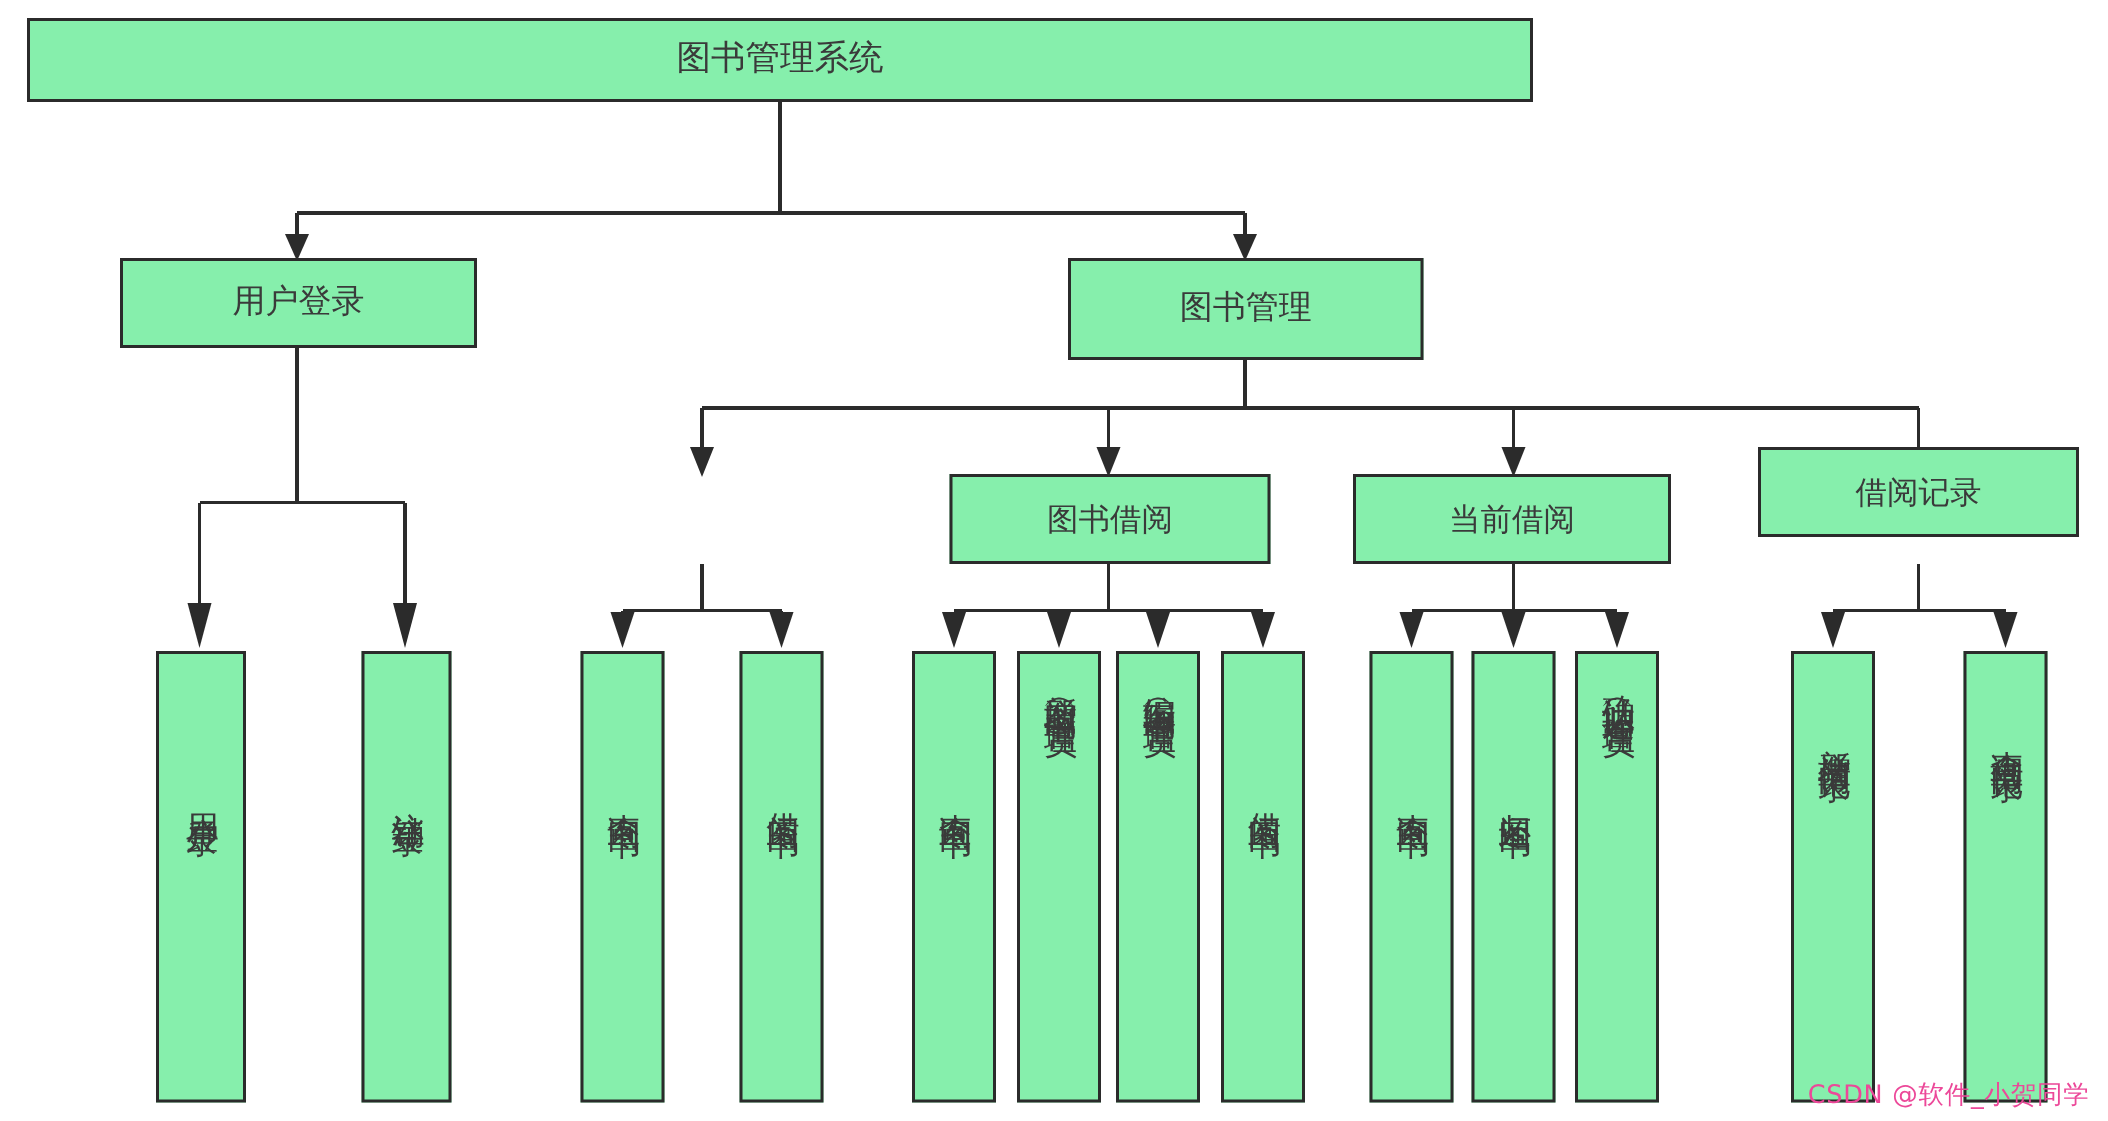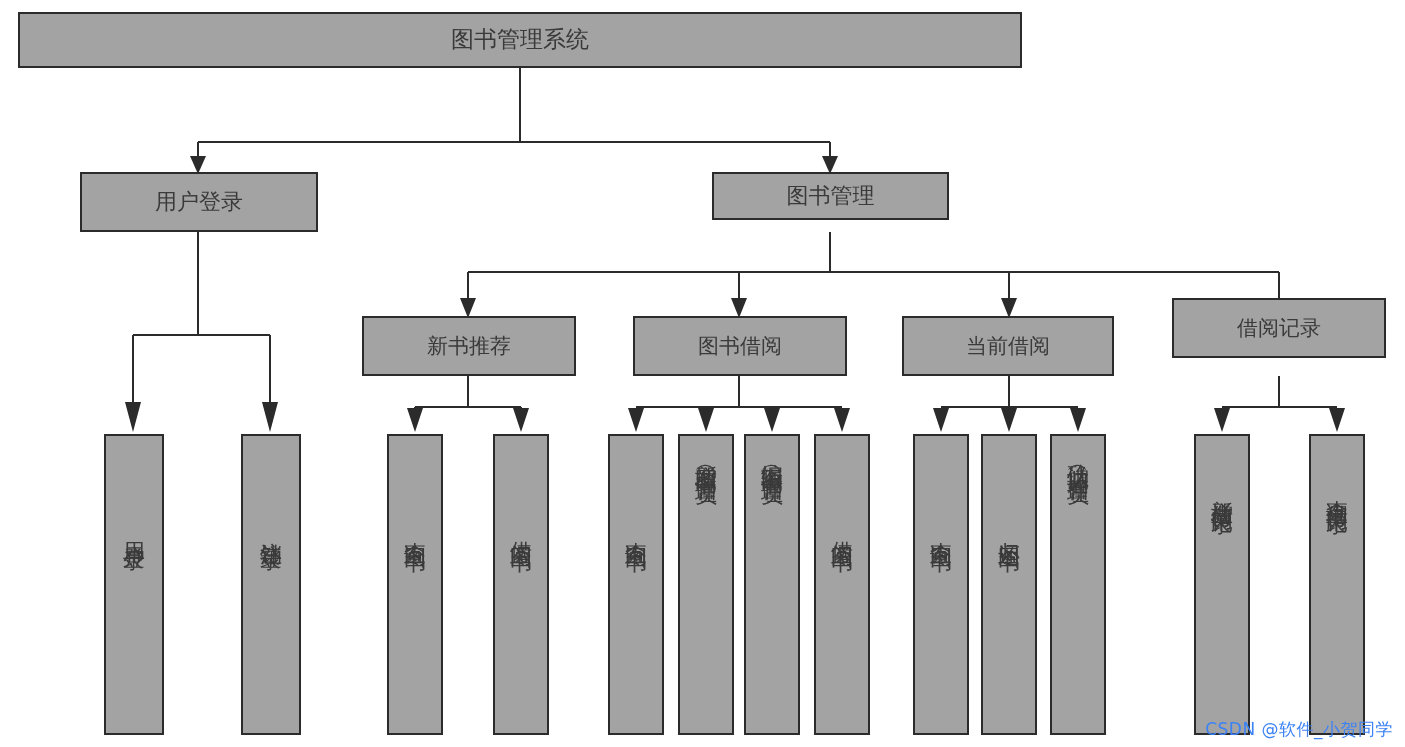--- a/index.html
+++ b/index.html
@@ -33,21 +33,21 @@
     shape-rendering: crispEdges;
   }
   #wires polygon.arrow {
     fill: #2b2b2b;
     stroke: none;
   }
   
   .node {
     position: absolute;
     box-sizing: border-box;
-    background: #a3a3a3;
+    background: #86efac;
     border: 2.6px solid #2b2b2b;
     display: flex;
     align-items: center;
     justify-content: center;
     color: #3a3a3a;
   }
   .node .label {
     line-height: 1.28;
     text-align: center;
     white-space: nowrap;
@@ -70,21 +70,21 @@
     letter-spacing: 3px;
     line-height: 1;
     white-space: nowrap;
   }
   
   .watermark {
     position: absolute;
     right: 12px;
     bottom: 6px;
     font-size: 17px;
-    color: #3b82f6;
+    color: #ec4899;
     letter-spacing: 0.5px;
     white-space: nowrap;
     pointer-events: none;
   }
 </style>
 </head>
 <body>
 
 <div id="canvas">
 
@@ -146,27 +146,24 @@
   </svg>
 
   <div class="node root" style="left:18px; top:12px; width:1004px; height:56px;">
     <span class="label">图书管理系统</span>
   </div>
 
   <div class="node h2" style="left:80px; top:172px; width:238px; height:60px;">
     <span class="label">用户登录</span>
   </div>
 
-  <div class="node h2" style="left:712px; top:172px; width:237px; height:48px;">
+  <div class="node h2" style="left:712px; top:172px; width:237px; height:68px;">
     <span class="label">图书管理</span>
   </div>
 
-  <div class="node h3" style="left:362px; top:316px; width:214px; height:60px;">
-    <span class="label">新书推荐</span>
-  </div>
 
   <div class="node h3" style="left:633px; top:316px; width:214px; height:60px;align-items:center;">
     <span class="label">图书借阅</span>
   </div>
 
   <div class="node h3" style="left:902px; top:316px; width:212px; height:60px;">
     <span class="label">当前借阅</span>
   </div>
 
   <div class="node h3" style="left:1172px; top:298px; width:214px; height:60px;">

